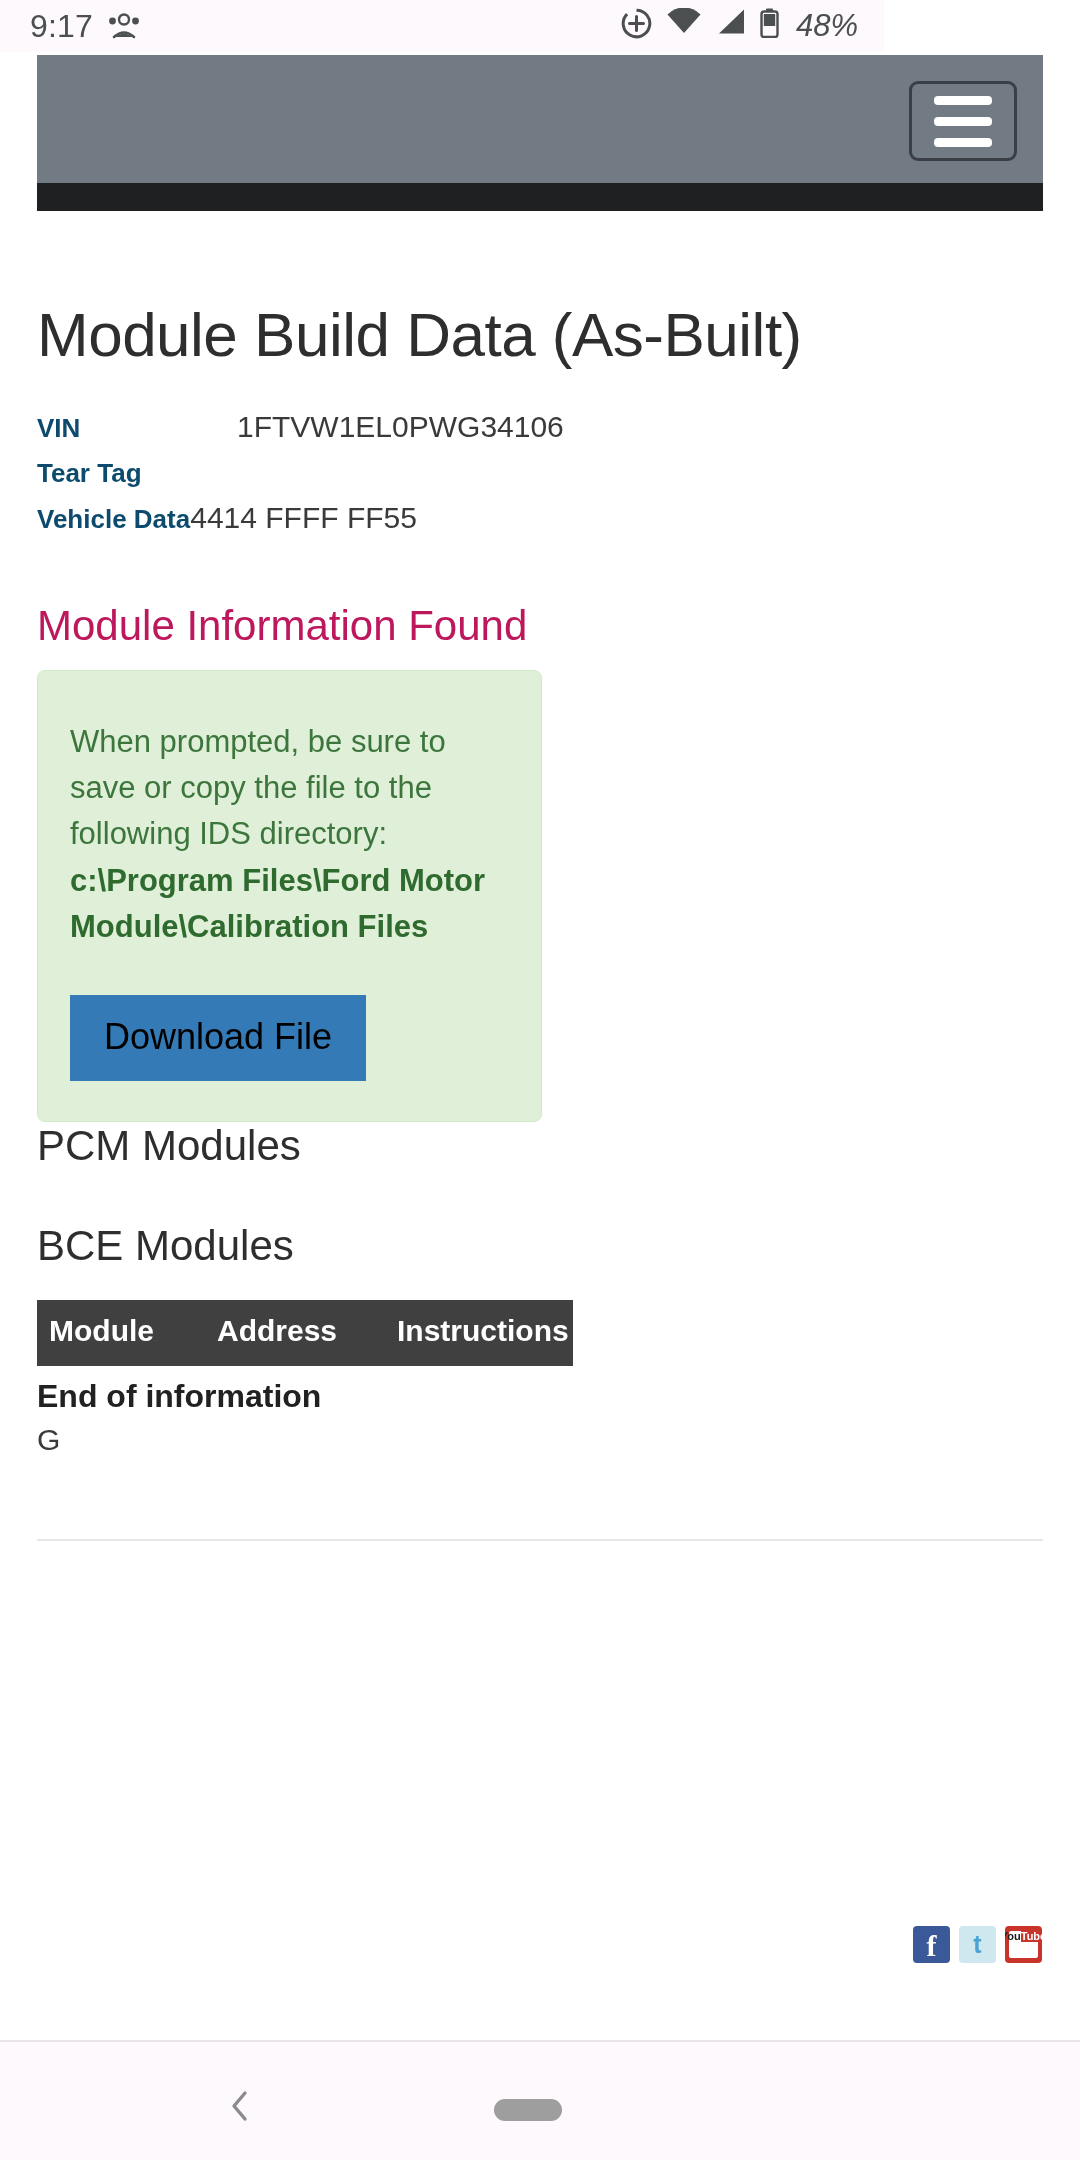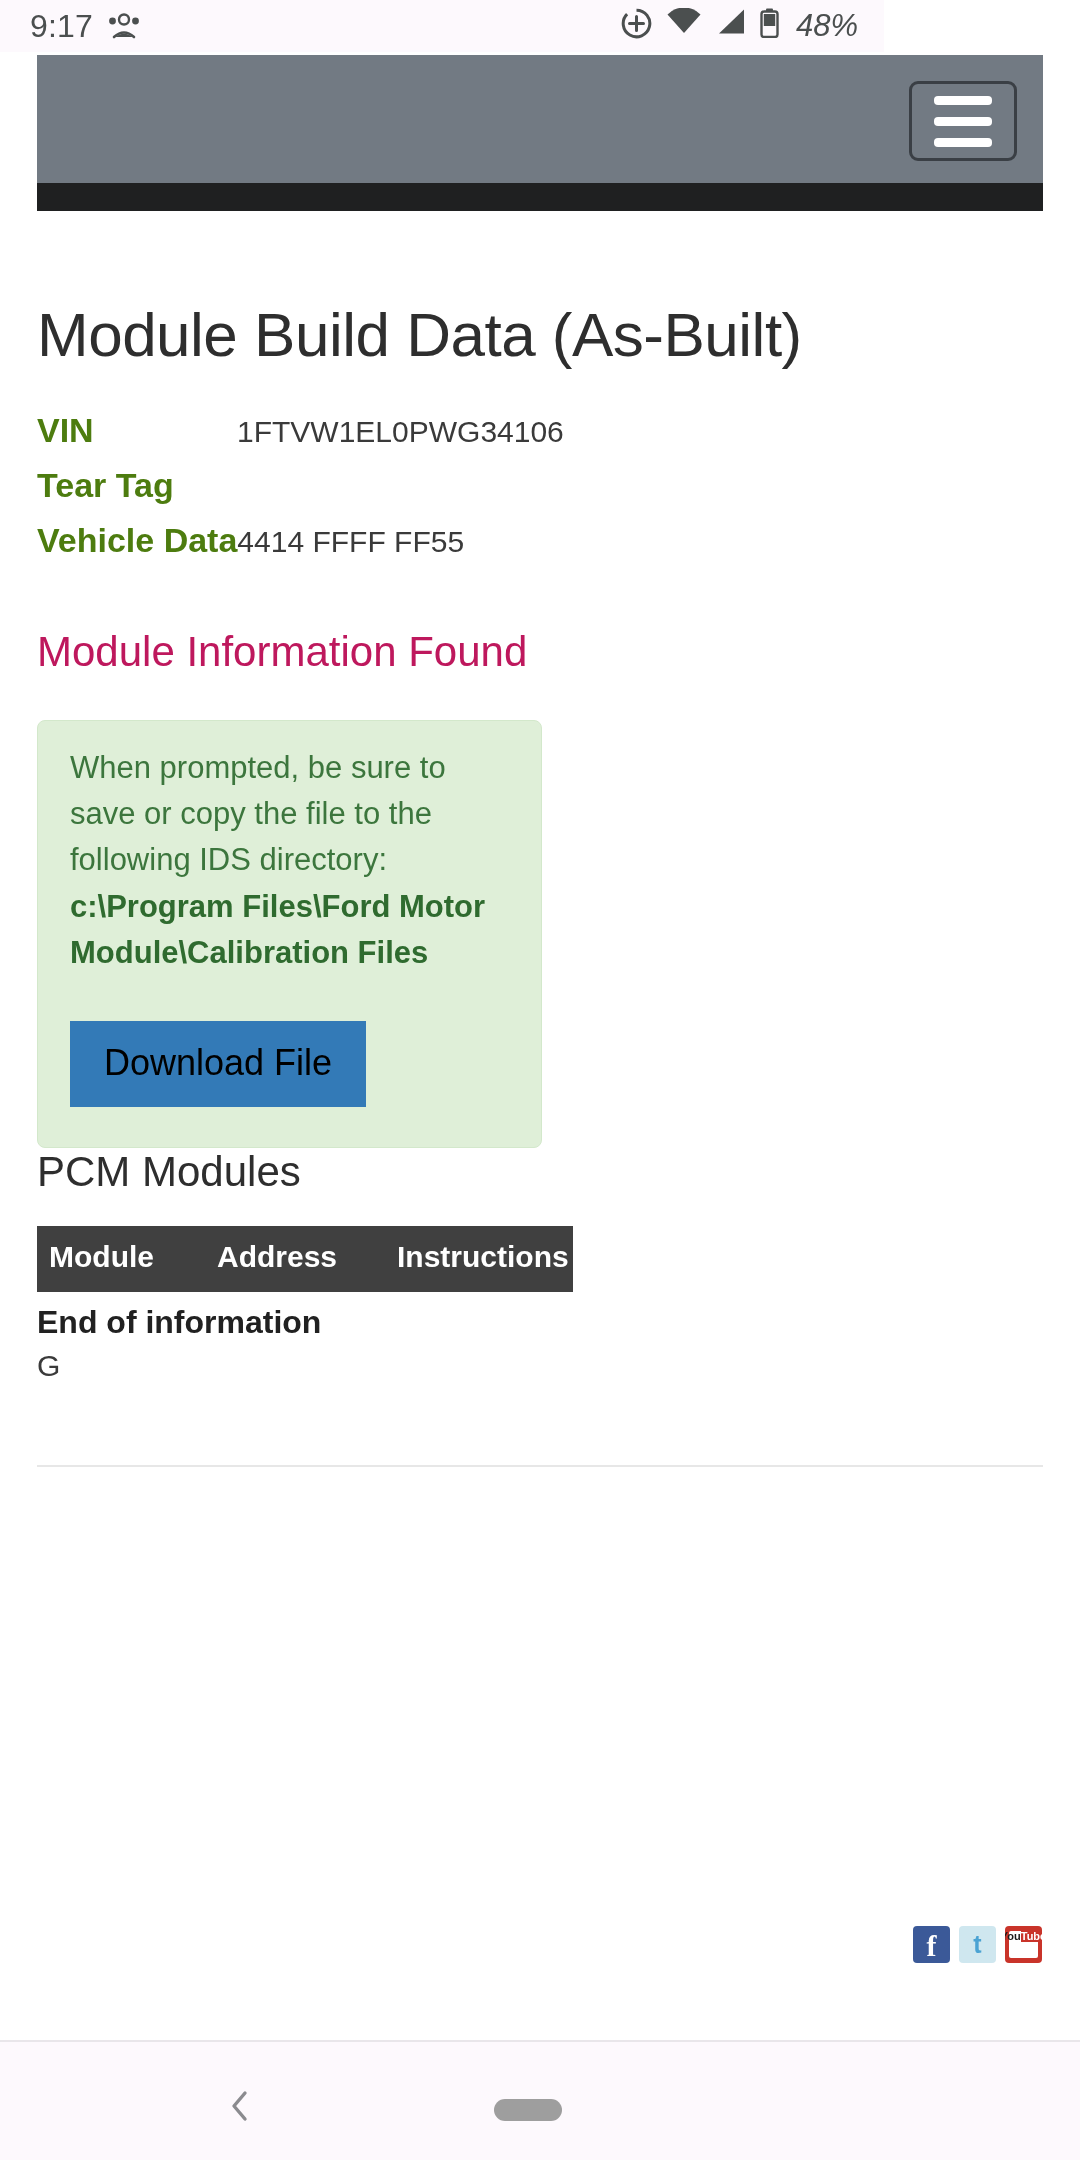--- a/index.html
+++ b/index.html
@@ -114,49 +114,49 @@
   
   #vehicle-info {
     margin-top: 34px;
   }
   .vi-row {
     display: flex;
     align-items: baseline;
     line-height: 1.62;
   }
   .vi-label {
-    font-size: 34px;
-    font-weight: bold;
-    color: #4d7c0f;
+    font-size: 26px;
+    font-weight: bold;
+    color: #0c4a6e;
     white-space: nowrap;
   }
   .vi-value {
     font-size: 30px;
     color: #3a3a3a;
     white-space: nowrap;
   }
   .vi-row.vin .vi-label { width: 200px; }
   .vi-row.teartag .vi-label { width: auto; }
   .vi-row.vdata .vi-label { width: auto; }
 
   h2.section {
     margin-top: 60px;
     font-size: 42px;
     font-weight: normal;
     color: #be185d;
   }
 
   
   #alert-box {
-    margin-top: 44px;
+    margin-top: 20px;
     width: 505px;
     background: #dfefd8;
     border: 1px solid #d3e8cb;
     border-radius: 8px;
-    padding: 24px 32px 40px 32px;
+    padding: 48px 32px 40px 32px;
   }
   #alert-text {
     font-size: 31px;
     line-height: 1.47;
     color: #3c763d;
   }
   #alert-path {
     display: block;
     margin-top: 2px;
     font-size: 31px;
@@ -402,20 +402,21 @@
 
       <h2 class="section">Module Information Found</h2>
 
       <div id="alert-box">
         <span id="alert-text">When prompted, be sure to save or copy the file to the following IDS directory:</span>
         <span id="alert-path">c:\Program Files\Ford Motor Module\Calibration Files</span>
         <button id="download-button">Download File</button>
       </div>
 
       <h3 class="modgroup">PCM Modules</h3>
+      <h3 class="modgroup bce">BCE Modules</h3>
 
       <table id="modules-table">
         <thead>
           <tr>
             <th class="c-module">Module</th>
             <th class="c-address">Address</th>
             <th class="c-instr">Instructions</th>
           </tr>
         </thead>
         <tbody></tbody>

